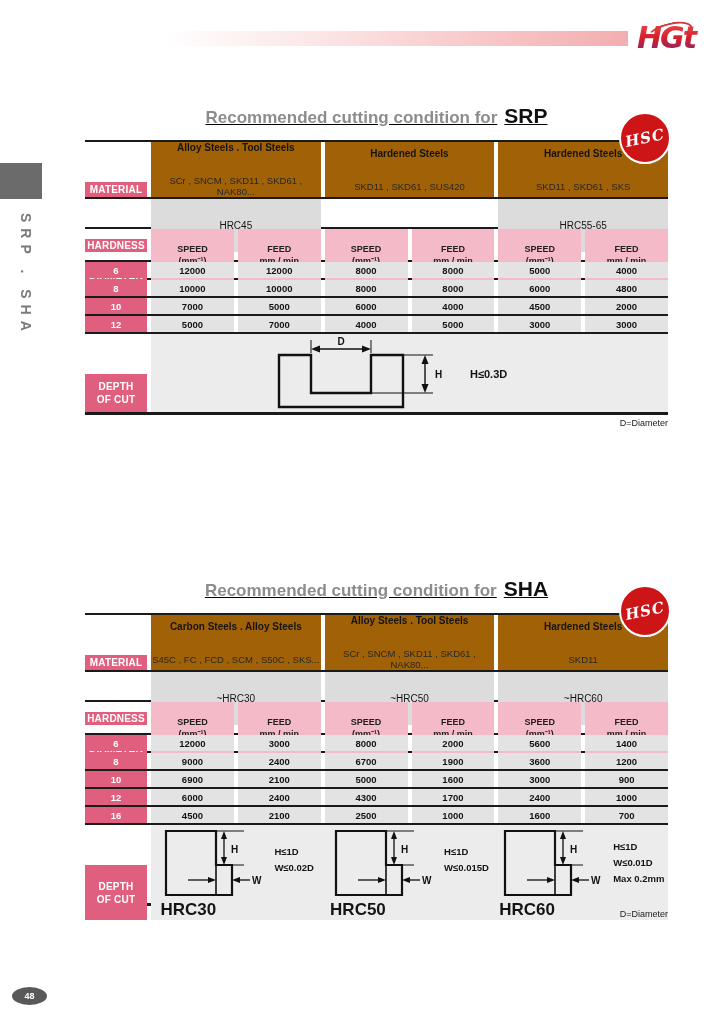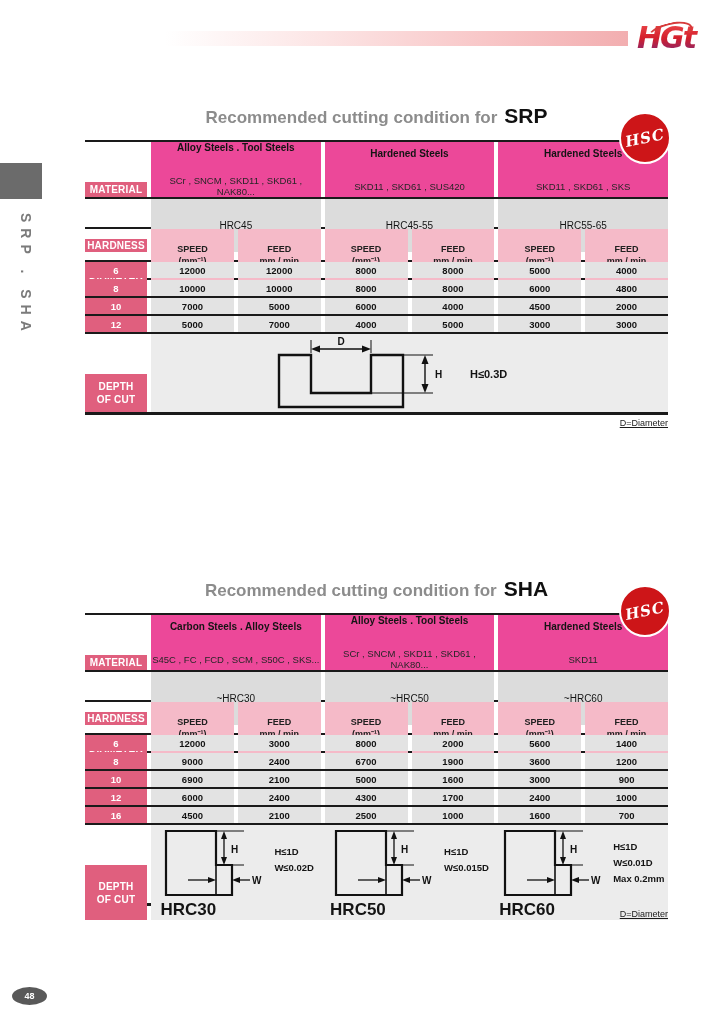--- a/index.html
+++ b/index.html
@@ -18,55 +18,55 @@
     border:2px solid #d63b3b;border-left-color:transparent;border-bottom-color:transparent;
     border-radius:50%;transform:rotate(-14deg);}
 
   
   .side-block{position:absolute;left:0;top:163px;width:42px;height:36px;background:#6b6b6b;}
   .side-label{position:absolute;left:34px;top:213px;transform:rotate(90deg);
     transform-origin:0 0;font-weight:bold;font-size:14px;color:#7b7b7b;
     letter-spacing:6px;white-space:nowrap;}
 
   
-  .sec-title{position:absolute;left:85px;width:583px;text-align:center;line-height:26px;}
+  .sec-title{position:absolute;left:85px;width:583px;text-align:center;line-height:26px;text-decoration:underline;}
   .sec-title .prefix{font-size:17px;font-weight:bold;color:#8c8c8c;}
   .sec-title .product{font-size:21px;font-weight:bold;color:#101010;margin-left:7px;}
   .hsc{position:absolute;left:619px;width:48px;height:48px;border-radius:50%;
     background:#cd1518;border:2px solid #fff;display:flex;align-items:center;
     justify-content:center;z-index:6;}
   .hsc span{color:#fff;font-family:"DejaVu Serif",serif;font-style:italic;
     font-weight:bold;font-size:15px;letter-spacing:1px;transform:rotate(-12deg);}
 
   
   .ctable{position:absolute;left:85px;width:583px;border-top:2px solid #1a1a1a;z-index:2;}
   .row{display:grid;grid-template-columns:62px repeat(6,1fr);column-gap:4px;
     border-bottom:2px solid #1a1a1a;background:#fff;}
   .row>div{display:flex;align-items:center;justify-content:center;text-align:center;}
   .hcell{grid-column:1;background:#e05f7e;color:#fff;font-weight:bold;font-size:10px;
     flex-direction:column;line-height:1.3;letter-spacing:0.2px;margin-top:40px;}
   .c1{grid-column:2/span 2;} .c2{grid-column:4/span 2;} .c3{grid-column:6/span 2;}
   .cfull{grid-column:2/span 6;}
   .r-material{height:55px;}
-  .mat{background:#ec4899;flex-direction:column;gap:22px;}
+  .mat{background:#a16207;flex-direction:column;gap:22px;}
   .mat-name{font-size:10px;font-weight:bold;color:#141414;}
   .mat-grades{font-size:9.5px;color:#262626;}
   .r-hardness{height:28px;}
   .hard{background:#dcdcdc;font-size:10px;color:#141414;}
   .r-diameter{height:31px;}
   .sf{background:#f5bac8;flex-direction:column;gap:2px;font-size:9px;font-weight:bold;
     color:#202020;line-height:1.1;}
   .r-data{height:16px;}
   .dnum{background:#e05f7e;color:#fff;font-size:9.5px;font-weight:bold;}
   .dval{background:#e3e3e3;color:#131313;font-size:9.5px;font-weight:bold;}
   .r-depth{height:78px;border-bottom-width:3px;}
   .depth-cell{background:#ececec;}
   .depth-cell-multi{background:#ececec;display:grid !important;
     grid-template-columns:repeat(3,1fr);align-items:center;}
-  .dnote{position:absolute;right:52px;font-size:9px;color:#1a1a1a;z-index:3;text-decoration:underline;}
+  .dnote{position:absolute;right:52px;font-size:9px;color:#1a1a1a;z-index:3;}
 
   
   .diag{display:grid;grid-template-columns:auto auto;column-gap:8px;row-gap:1px;
     align-items:center;justify-content:center;}
   .diag-conds{display:flex;flex-direction:column;gap:5px;align-items:flex-start;
     font-size:9.5px;font-weight:bold;color:#141414;}
   .diag-caption{text-align:left;font-size:17px;font-weight:bold;color:#141414;}
 
   
   .page-num{position:absolute;left:12px;top:987px;width:35px;height:18px;border-radius:50%;
@@ -105,21 +105,20 @@
       </div>
       <div class="mat c3">
         <div class="mat-name">Hardened Steels</div>
         <div class="mat-grades">SKD11 , SKD61 , SKS</div>
       </div>
     </div>
 
     <div class="row r-hardness">
       <div class="hcell">HARDNESS</div>
       <div class="hard c1">HRC45</div>
-      <div class="hard c2">HRC45-55</div>
       <div class="hard c3">HRC55-65</div>
     </div>
 
     <div class="row r-diameter">
       <div class="hcell">DIAMETER</div>
       <div class="sf">
           <div>SPEED</div>
           <div>(mm⁻¹)</div>
         </div>
       <div class="sf">

